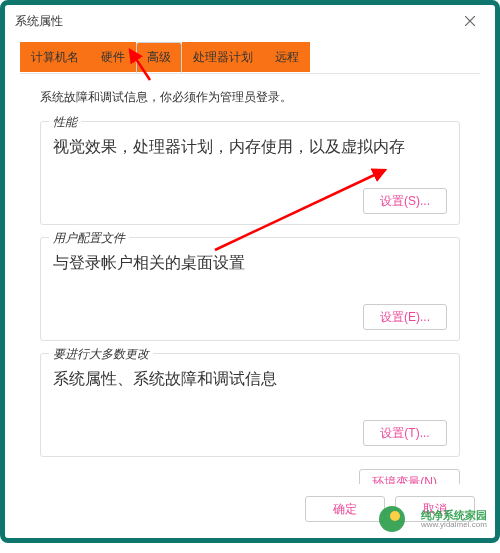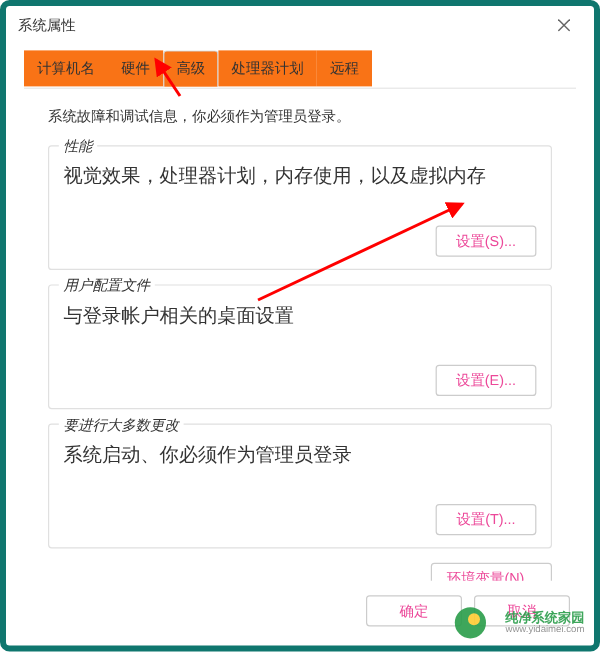--- a/index.html
+++ b/index.html
@@ -200,21 +200,20 @@
       line-height: 1.1;
     }
     .wm-text-main {
       color: #2a9d4a;
       font-weight: bold;
       font-size: 11px;
     }
     .wm-text-sub {
       color: #888;
       font-size: 8px;
-      text-align: right;
     }
   </style>
 </head>
 <body>
 
 <div class="dialog">
   <div class="titlebar">
     <span class="titlebar-title">系统属性</span>
     <div class="close-btn">
       <svg viewBox="0 0 10 10">
@@ -246,21 +245,21 @@
     <div class="group">
       <div class="group-title">用户配置文件</div>
       <div class="group-desc">与登录帐户相关的桌面设置</div>
       <div class="btn-row">
         <button class="win-button">设置(E)...</button>
       </div>
     </div>
 
     <div class="group">
       <div class="group-title">要进行大多数更改</div>
-      <div class="group-desc">系统启动、你必须作为管理员登录</div>
+      <div class="group-desc">系统属性、系统故障和调试信息</div>
       <div class="btn-row">
         <button class="win-button">设置(T)...</button>
       </div>
     </div>
 
     <div class="env-row">
       <button class="win-button env-button">环境变量(N)...</button>
     </div>
   </div>
 

